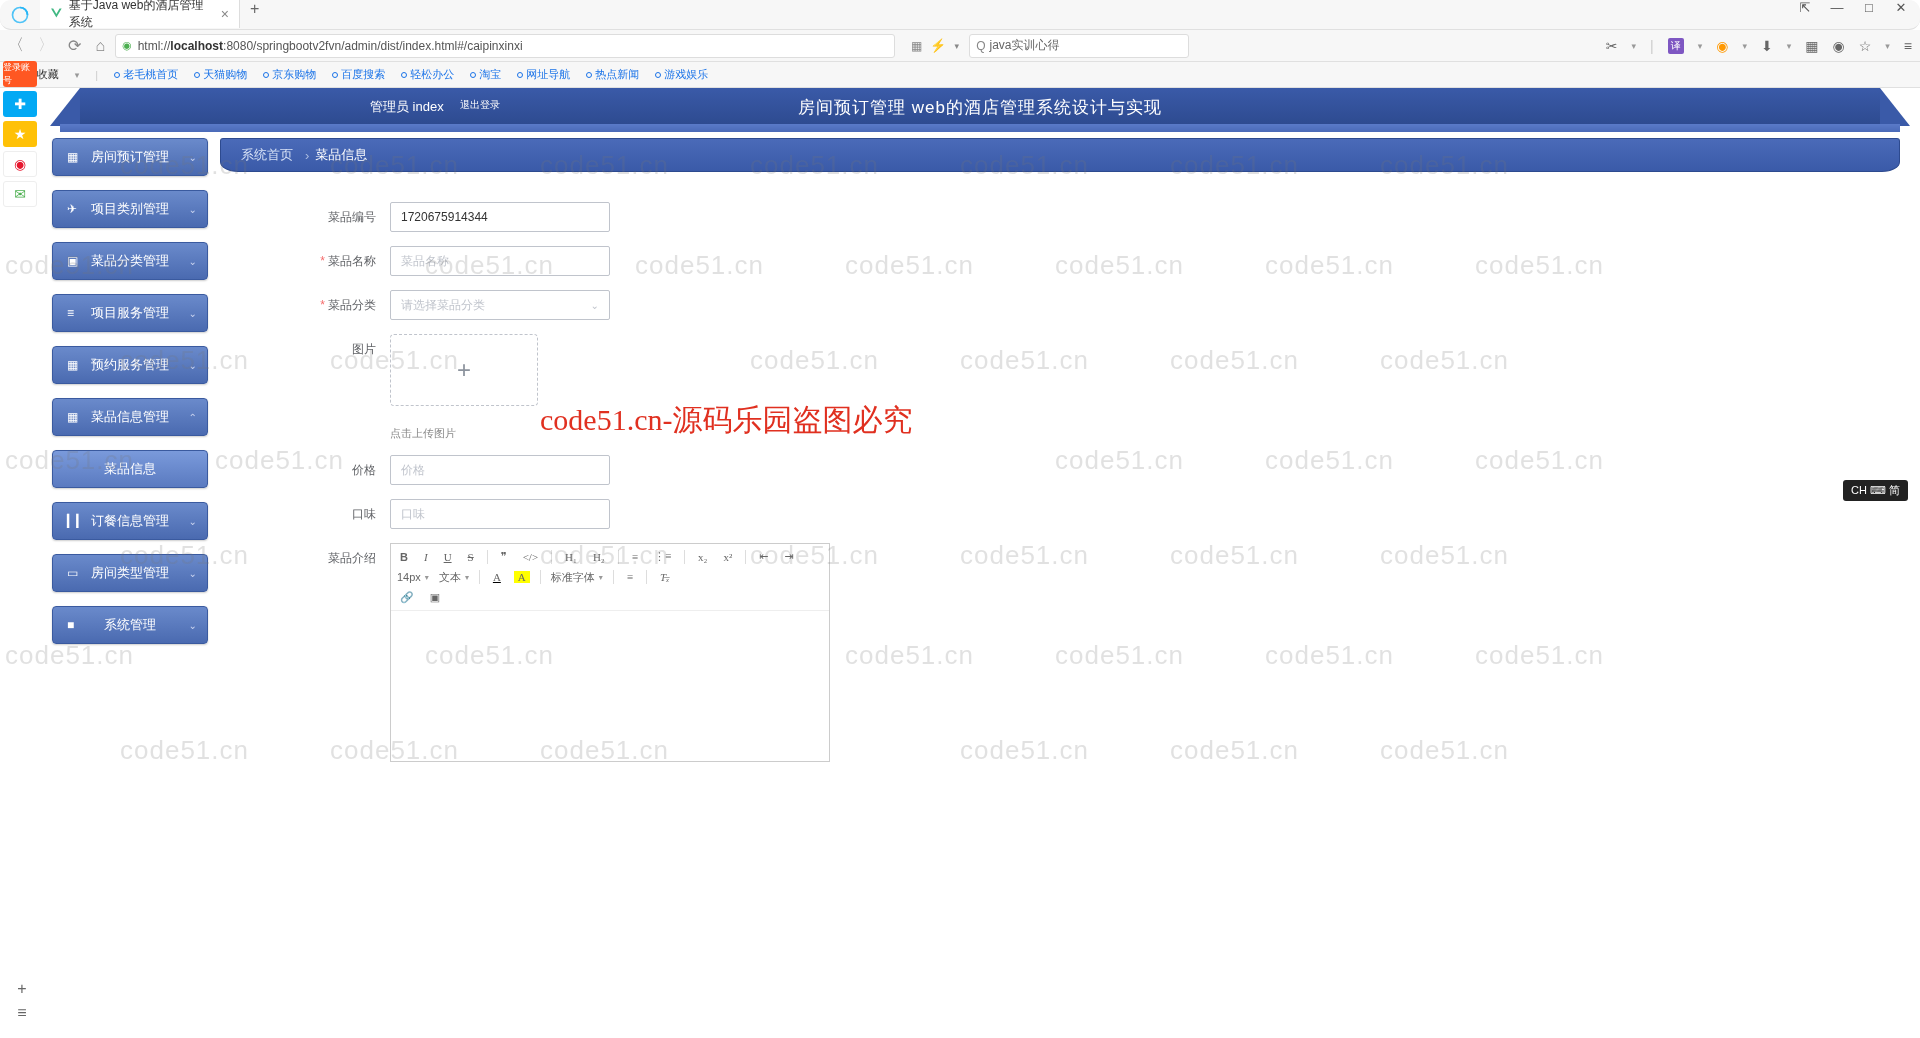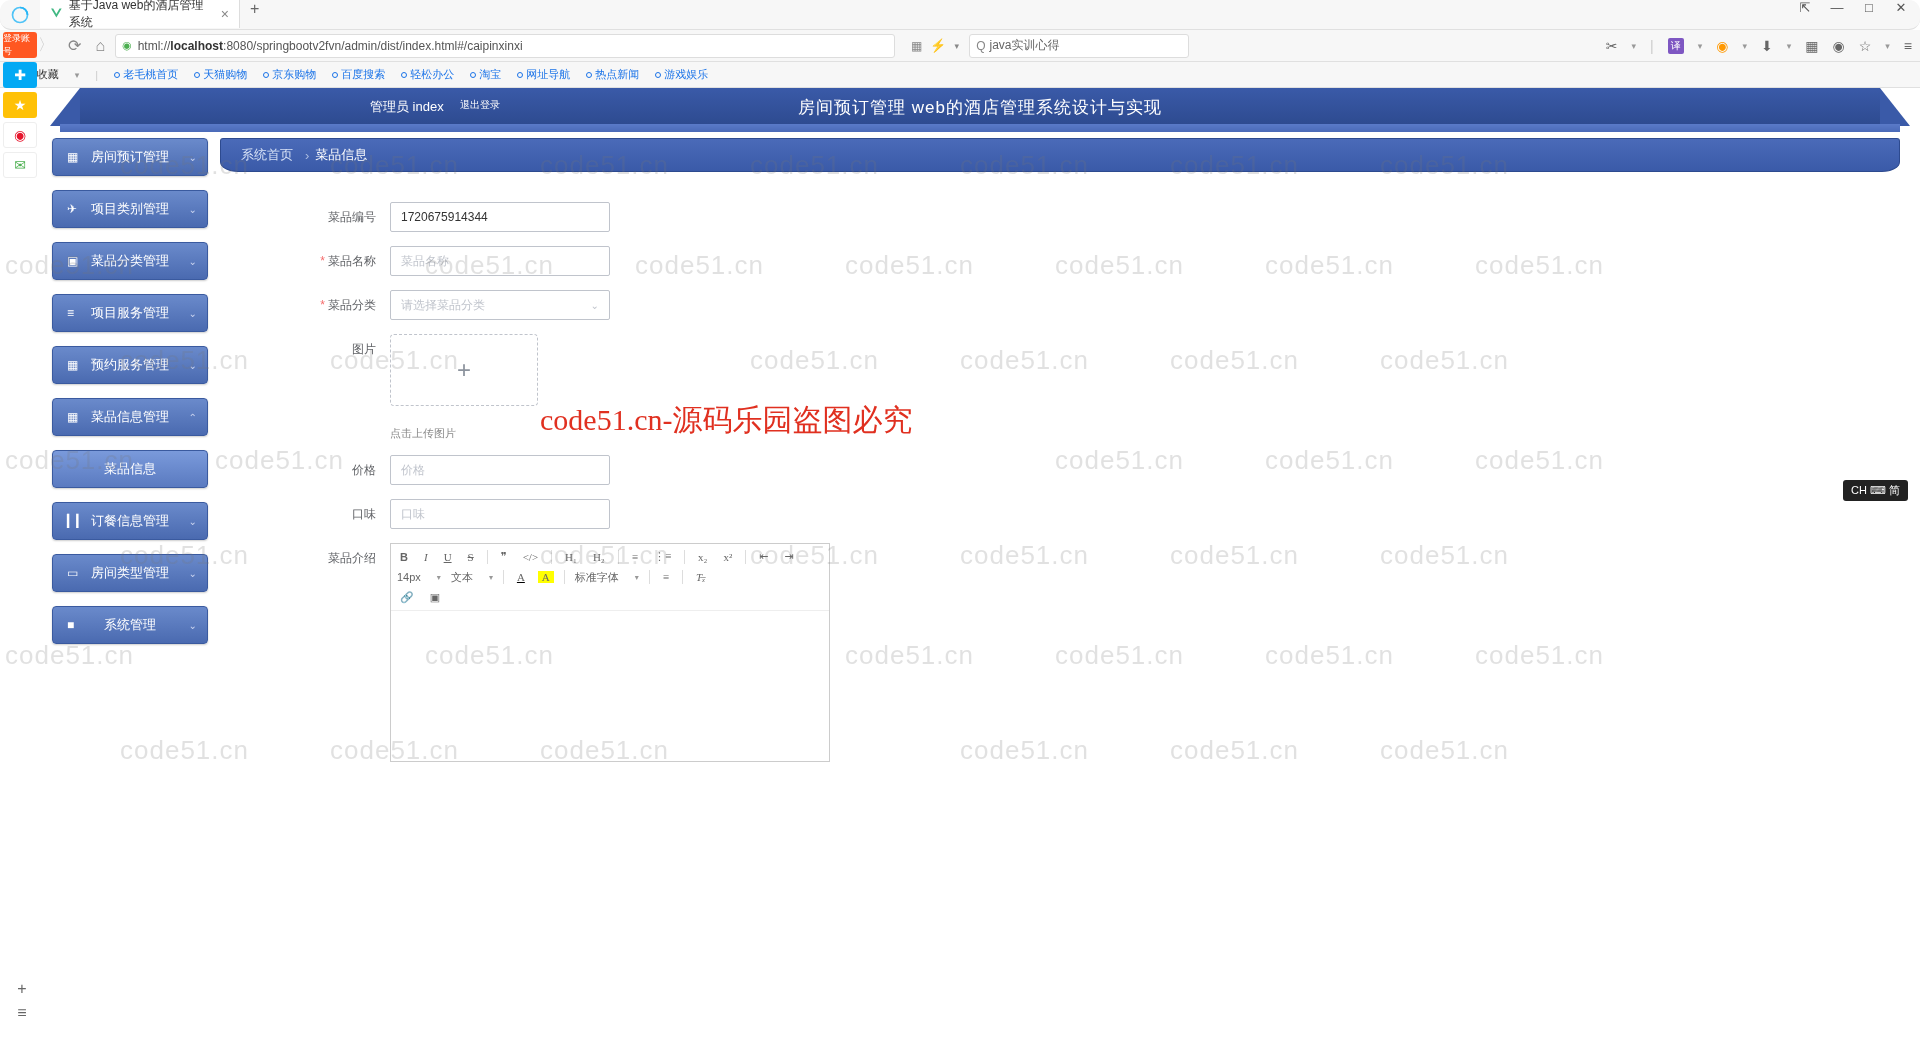--- a/index.html
+++ b/index.html
@@ -27,21 +27,21 @@
 .tool-icons .sep { color: #ccc; }
 
 .bookmarks { height: 26px; background: #f7f7f7; display: flex; align-items: center; padding: 0 10px; gap: 16px; border-bottom: 1px solid #e0e0e0; font-size: 11px; }
 .bookmarks .fav { color: #ff9800; font-size: 12px; }
 .bookmarks a { color: #1a73e8; display: flex; align-items: center; gap: 3px; }
 .bookmarks .bm-icon { width: 6px; height: 6px; border-radius: 50%; background: #1a73e8; display: inline-block; border: 1px solid #1a73e8; background: transparent; }
 
 
 .quick-launch { position: absolute; left: 0; top: 30px; width: 40px; display: flex; flex-direction: column; gap: 4px; padding-top: 2px; z-index: 5; }
 .ql-item { width: 34px; height: 26px; margin-left: 3px; border-radius: 3px; display: flex; align-items: center; justify-content: center; font-size: 14px; color: #fff; }
-.ql-red { background: #ff5722; font-size: 9px; }
+.ql-red { background: #ff5722; font-size: 9px; margin-top: 29px; }
 .ql-blue { background: #03a9f4; }
 .ql-orange { background: #ffc107; }
 .ql-weibo { background: #fff; color: #e6162d; border: 1px solid #eee; }
 .ql-green { background: #fff; color: #4caf50; border: 1px solid #eee; }
 
 
 .app { position: absolute; top: 88px; left: 40px; right: 0; bottom: 0; }
 
 
 .banner { position: relative; height: 42px; margin: 0 10px; }
@@ -80,21 +80,21 @@
 .upload-hint { font-size: 11px; color: #888; margin-top: 20px; }
 
 
 .editor { width: 440px; border: 1px solid #ccc; }
 .editor-toolbar { border-bottom: 1px solid #eee; padding: 4px 6px; display: flex; flex-wrap: wrap; gap: 2px 10px; align-items: center; font-size: 11px; color: #666; }
 .editor-toolbar .tb-btn { padding: 2px 3px; cursor: pointer; font-family: serif; }
 .editor-toolbar .tb-btn.i { font-style: italic; }
 .editor-toolbar .tb-btn.u { text-decoration: underline; }
 .editor-toolbar .tb-btn.s { text-decoration: line-through; }
 .editor-toolbar .tb-sep { width: 1px; height: 14px; background: #ddd; }
-.editor-toolbar .tb-sel { display: flex; align-items: center; gap: 16px; }
+.editor-toolbar .tb-sel { display: flex; align-items: center; gap: 4px; }
 .editor-toolbar .tb-tri { font-size: 8px; color: #999; }
 .editor-body { min-height: 150px; padding: 8px; font-size: 12px; }
 
 
 .watermark { position: absolute; pointer-events: none; color: rgba(120,120,120,0.22); font-size: 26px; font-weight: 400; z-index: 50; font-family: Arial; letter-spacing: 1px; }
 .wm-red { position: absolute; left: 540px; top: 400px; color: #e03020; font-size: 30px; font-family: "SimSun"; z-index: 60; pointer-events: none; }
 
 
 .ime-badge { position: absolute; right: 12px; top: 480px; background: #222; color: #fff; font-size: 11px; padding: 3px 8px; border-radius: 3px; display: flex; align-items: center; gap: 4px; z-index: 70; }
 

